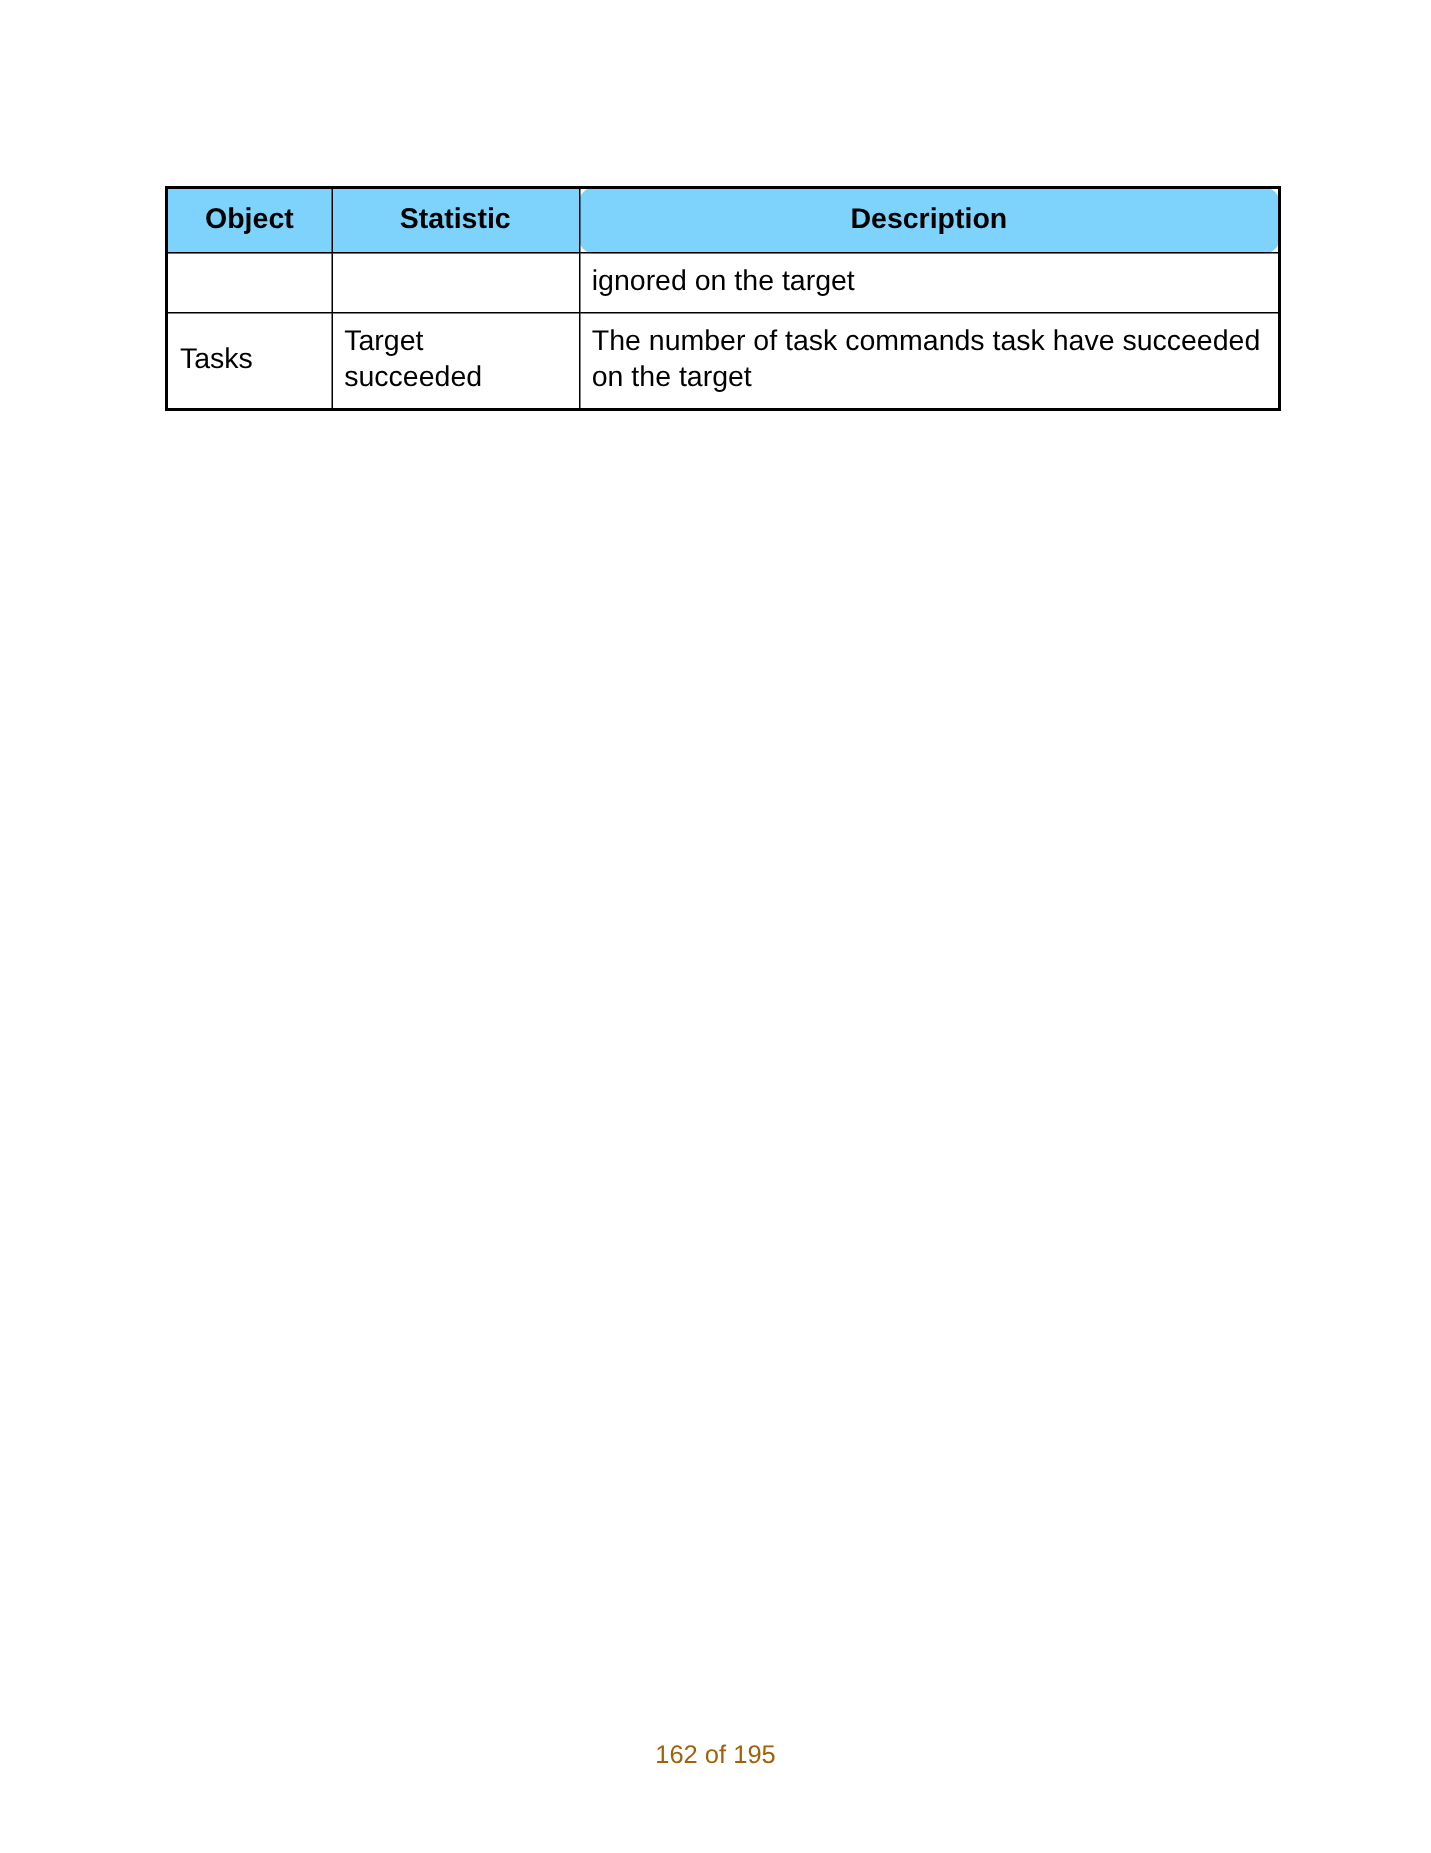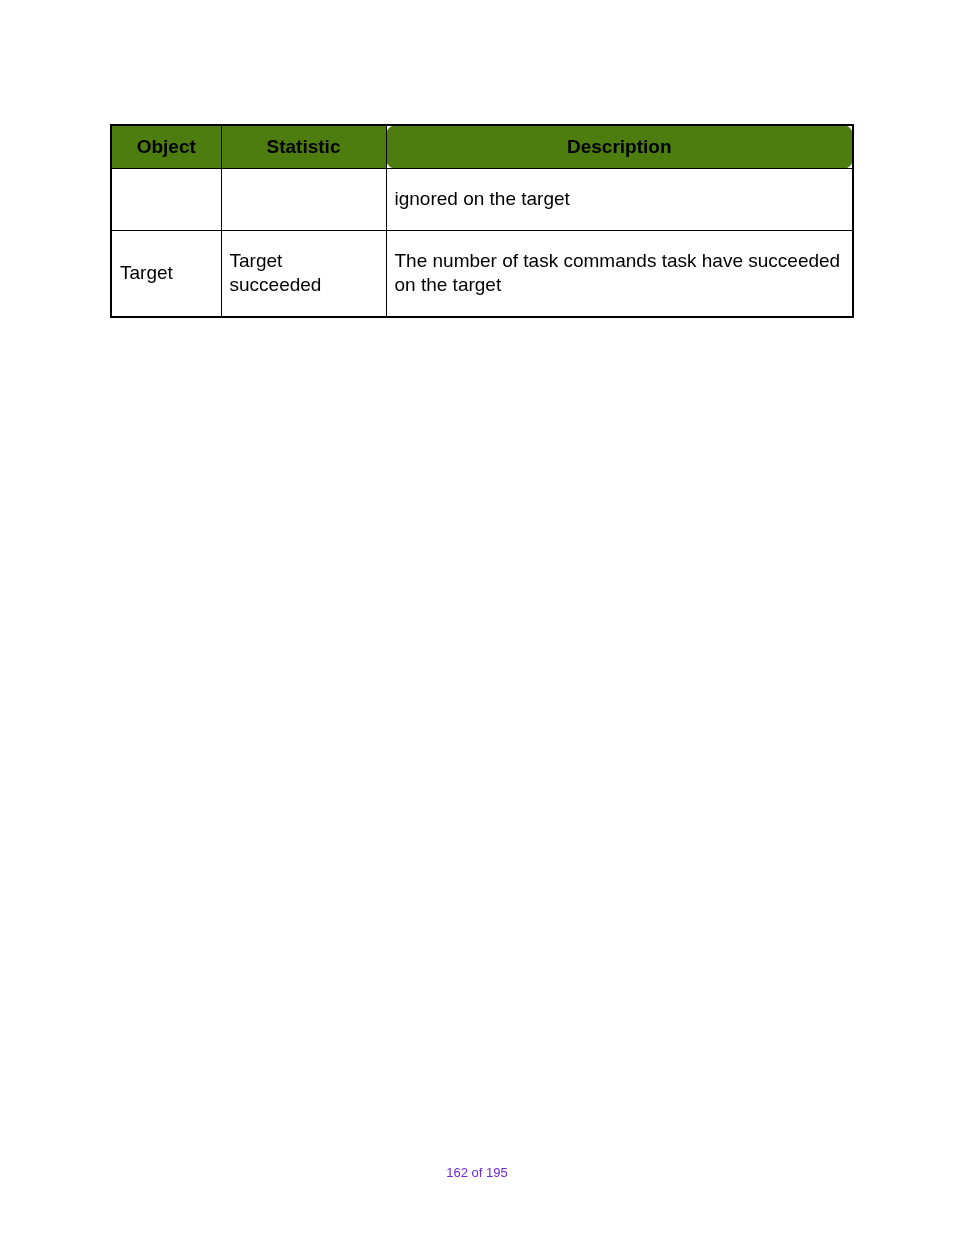--- a/index.html
+++ b/index.html
@@ -16,55 +16,55 @@
     }
     .page-content {
       padding: 124px 100px 0 110px;
     }
     table.data-table {
       width: 100%;
       border-collapse: collapse;
       border: 2px solid #000000;
     }
     table.data-table th {
-      background-color: #4d7c0f;
+      background-color: #7dd3fc;
       color: #000000;
       font-weight: bold;
       font-size: 19px;
       padding: 10px 8px;
       border: 1px solid #000000;
       text-align: center;
       vertical-align: middle;
     }
     table.data-table td {
       font-size: 19px;
       color: #000000;
-      padding: 18px 8px;
+      padding: 7px 8px;
       border: 1px solid #000000;
       vertical-align: middle;
       line-height: 1.3;
     }
     .col-object {
       width: 110px;
     }
     .col-statistic {
       width: 165px;
     }
     .col-description {
       width: auto;
       border-radius: 10px;
     }
     .page-footer {
       position: absolute;
       bottom: 55px;
       left: 0;
       width: 100%;
       text-align: center;
-      font-size: 13px;
-      color: #6d28d9;
+      font-size: 17px;
+      color: #a16207;
     }
   </style>
 </head>
 <body>
 
 <div class="page-content">
   <table class="data-table">
     <thead>
       <tr>
         <th class="col-object">Object</th>
@@ -72,21 +72,21 @@
         <th class="col-description">Description</th>
       </tr>
     </thead>
     <tbody>
       <tr>
         <td></td>
         <td></td>
         <td>ignored on the target</td>
       </tr>
       <tr>
-        <td>Target</td>
+        <td>Tasks</td>
         <td>Target succeeded</td>
         <td>The number of task commands task have succeeded on the target</td>
       </tr>
     </tbody>
   </table>
 </div>
 
 <div class="page-footer">
   <span>162 of 195</span>
 </div>

